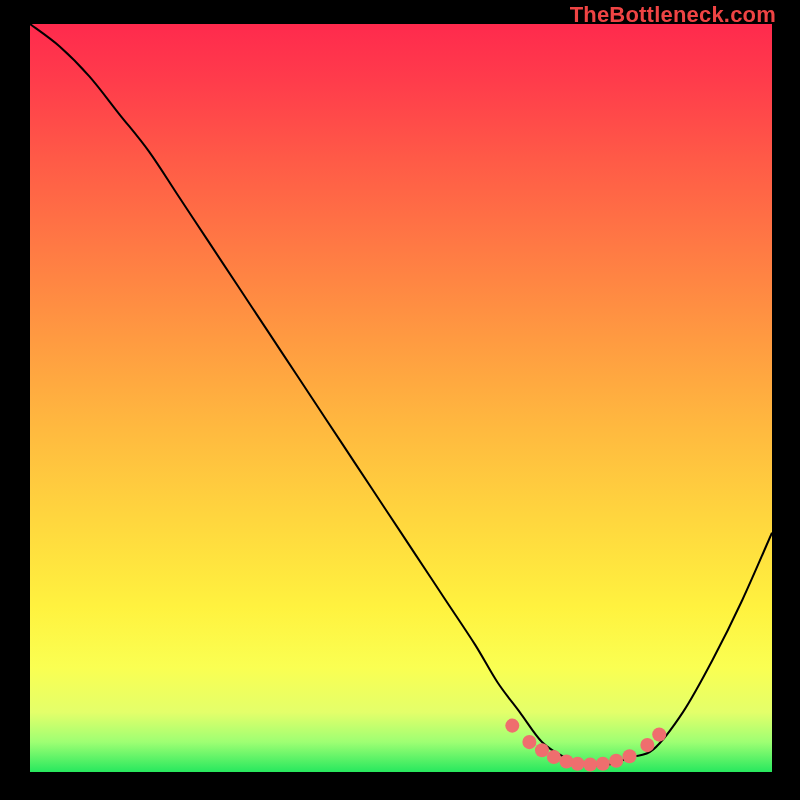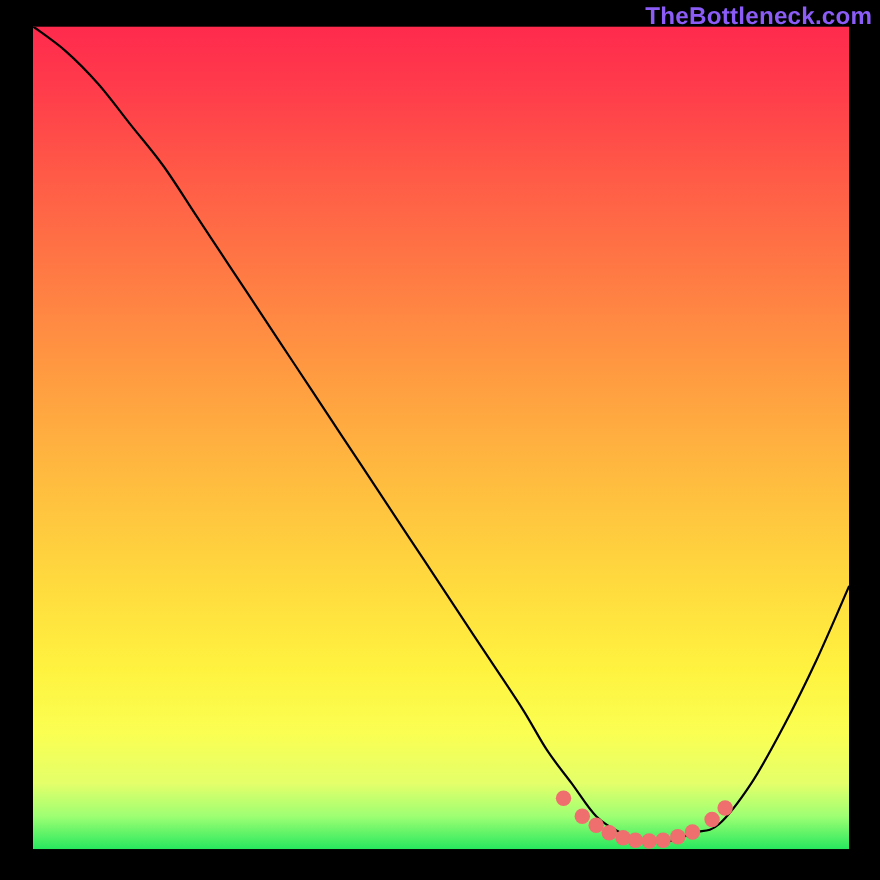--- a/index.html
+++ b/index.html
@@ -13,22 +13,22 @@
   }
   .frame {
     position: relative;
     width: 800px;
     height: 800px;
     background: #000000;
   }
   .watermark {
     position: absolute;
     top: 2px;
-    right: 7px;
-    color: #8b5cf6;
+    right: 24px;
+    color: #ef4444;
     font-size: 22px;
     font-weight: 600;
     letter-spacing: 0.2px;
     user-select: none;
     z-index: 10;
   }
   .plot {
     position: absolute;
     left: 30px;
     top: 24px;

